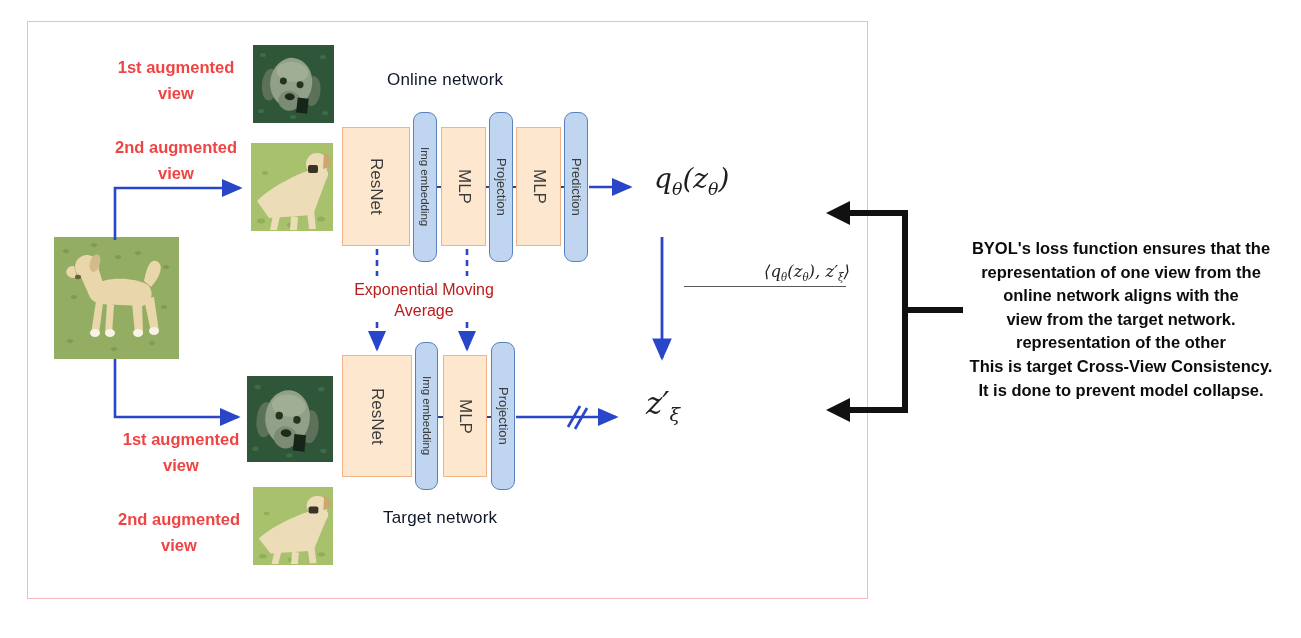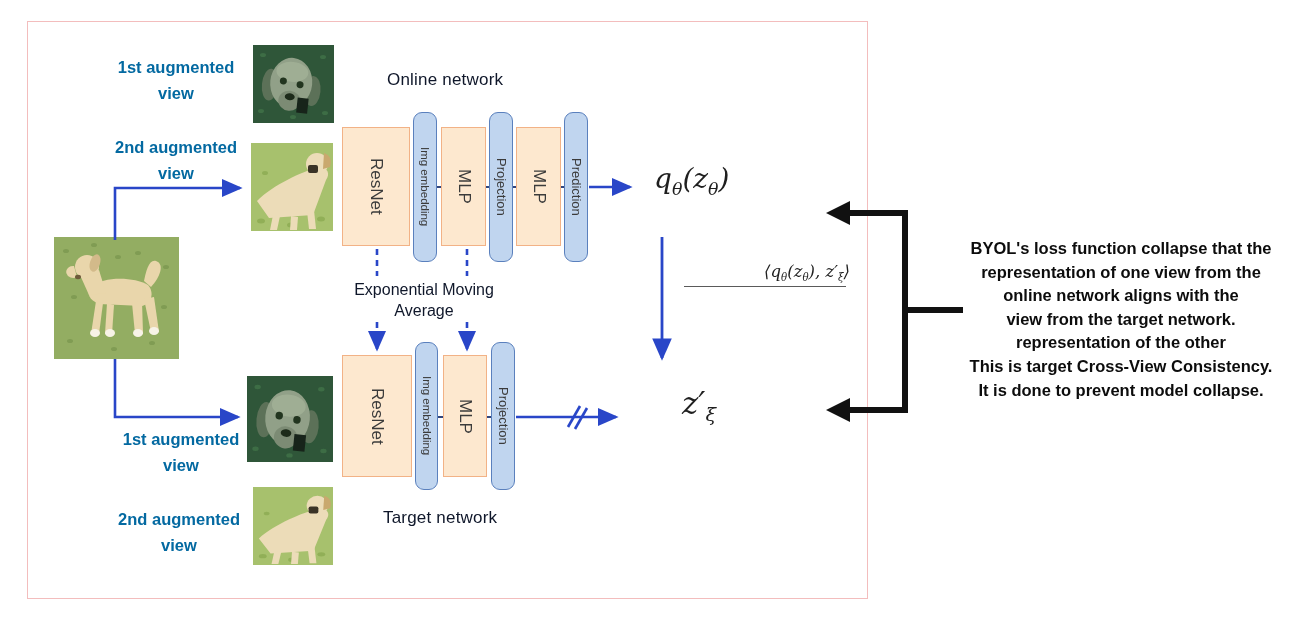--- a/index.html
+++ b/index.html
@@ -1,35 +1,35 @@
 <!DOCTYPE html>
 <html><head>
 <meta charset="utf-8">
 <style>
   html,body { margin:0; padding:0; background:#ffffff; font-family:"Liberation Sans",sans-serif; }
   .canvas { position:relative; width:1301px; height:638px; background:#ffffff; overflow:hidden; }
   .abs { position:absolute; }
   .frame { left:27px; top:21px; width:839px; height:576px; border:1px solid #f3bdbd; }
-  .viewlabel { font-weight:bold; font-size:16.5px; color:#0369a1; text-align:center; line-height:1.55; width:172px; }
+  .viewlabel { font-weight:bold; font-size:16.5px; color:#ef4444; text-align:center; line-height:1.55; width:172px; }
   .nettitle { font-size:17px; color:#0f172a; letter-spacing:.2px; }
   .block { box-sizing:border-box; display:flex; align-items:center; justify-content:center; }
   .orange { background:#fde8cf; border:1.5px solid #f2b286; }
   .pill   { background:#c0d5ef; border:1.5px solid #5a80bd; border-radius:9px; }
   .vtext  { writing-mode:vertical-rl; color:#3b3b3b; white-space:nowrap; }
   .vt-lg  { font-size:17px; }
   .vt-md  { font-size:13px; }
   .vt-sm  { font-size:11.5px; }
   .math   { font-family:"DejaVu Serif",serif; font-style:italic; color:#1f1f1f; }
   .math sub { font-size:62%; font-style:italic; }
   .out-q  { font-size:28px; }
   .out-z  { font-size:31px; }
   .fraction { width:170px; text-align:right; color:#3a3a3a; }
   .frac-num, .frac-den { font-size:16.5px; }
   .frac-bar { border-top:1.6px solid #5a5a5a; margin:3px 4px; }
-  .ema { width:168px; text-align:center; font-size:16px; line-height:21px; color:#0f172a; }
+  .ema { width:168px; text-align:center; font-size:16px; line-height:21px; color:#b91c1c; }
   .annotation { width:362px; text-align:center; font-weight:bold; font-size:16.5px; line-height:23.6px; color:#0c0c0c; }
   .imgbox { overflow:hidden; }
   svg.overlay { left:0; top:0; pointer-events:none; }
 </style>
 </head>
 <body>
 
 <div class="canvas">
 
   <div class="abs frame"></div>
@@ -256,29 +256,29 @@
   <div class="abs block pill" style="left:491px;top:342px;width:24px;height:148px;">
     <span class="vtext vt-md">Projection</span>
   </div>
 
   <div class="abs ema" style="left:340px;top:279px;">
     <div>Exponential Moving</div>
     <div>Average</div>
   </div>
 
   <div class="abs math out-q" style="left:654px;top:162px;">q<sub>θ</sub>(z<sub>θ</sub>)</div>
-  <div class="abs math out-z" style="left:646px;top:385px;margin-left:36px;">z′<sub>ξ</sub></div>
+  <div class="abs math out-z" style="left:646px;top:385px;">z′<sub>ξ</sub></div>
 
   <div class="abs fraction" style="left:680px;top:262px;">
     <div class="math frac-num">⟨q<sub>θ</sub>(z<sub>θ</sub>), z′<sub>ξ</sub>⟩</div>
     <div class="frac-bar"></div>
   </div>
 
   <div class="abs annotation" style="left:940px;top:237px;">
-    <div>BYOL's loss function collapse that the</div>
+    <div>BYOL's loss function ensures that the</div>
     <div>representation of one view from the</div>
     <div>online network aligns with the</div>
     <div>view from the target network.</div>
     <div>representation of the other</div>
     <div>This is target Cross-View Consistency.</div>
     <div>It is done to prevent model collapse.</div>
   </div>
 
 </div>
 

